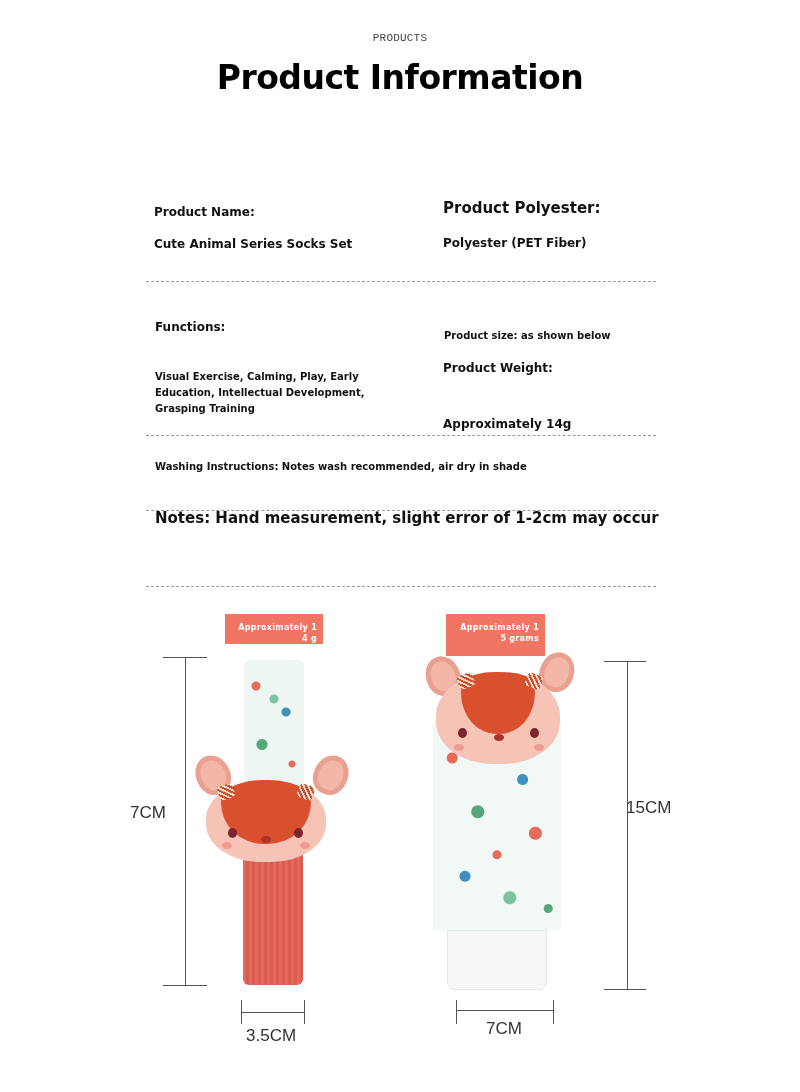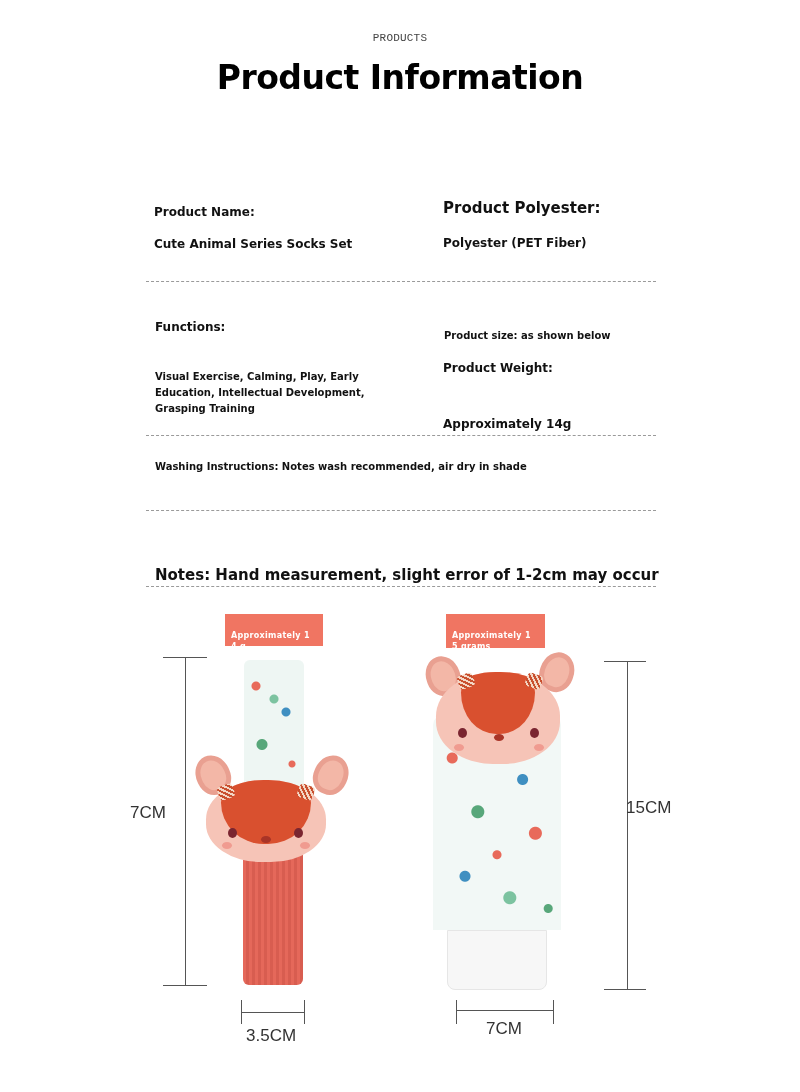--- a/index.html
+++ b/index.html
@@ -15,21 +15,21 @@
   .s12 { font-size: 12px; }
   .s13 { font-size: 10px; }
   .s14 { font-size: 12px; }
   .s15 { font-size: 15px; }
   .s16 { font-size: 12px; }
   .multi { white-space: normal; line-height: 16px; margin-top: 12px; }
 
   .divider { position: absolute; left: 146px; width: 510px; height: 0; border-top: 1px dashed #9a9a9a; }
 
   .badge { position: absolute; background: #f07562; color: #fff; font-family: "DejaVu Sans", sans-serif;
-    font-weight: bold; font-size: 8px; line-height: 11px; padding: 16px 6px; letter-spacing: 0.3px; }
+    font-weight: bold; font-size: 8px; line-height: 11px; padding: 8px 6px; letter-spacing: 0.3px; text-align: right; }
 
   .dim-v { position: absolute; width: 0; border-left: 1px solid #555; }
   .dim-h { position: absolute; height: 0; border-top: 1px solid #555; }
   .dim-label { position: absolute; font-family: "Liberation Sans", sans-serif; font-size: 17px; color: #333; }
 
   
   .strap-print { position: absolute; left: 244px; top: 660px; width: 60px; height: 130px; border-radius: 6px;
     background:
       radial-gradient(circle at 20% 20%, #e86a5a 4px, transparent 5px),
       radial-gradient(circle at 70% 40%, #3f8fc1 4px, transparent 5px),
@@ -80,21 +80,21 @@
 <div class="txt s12" style="left:155px; top:320px;text-align:center;">Functions:</div>
 <div class="txt s13 multi" style="left:155px; top:357px; width:240px;">Visual Exercise, Calming, Play, Early Education, Intellectual Development, Grasping Training</div>
 <div class="txt s13" style="left:444px; top:330px;">Product size: as shown below</div>
 <div class="txt s16" style="left:443px; top:361px;">Product Weight:</div>
 <div class="txt s16" style="left:443px; top:381px;margin-top:36px;">Approximately 14g</div>
 <div class="divider" style="top:435px;"></div>
 
 <div class="txt s13" style="left:155px; top:461px;">Washing Instructions: Notes wash recommended, air dry in shade</div>
 <div class="divider" style="top:510px;"></div>
 
-<div class="txt s15" style="left:155px; top:566px;">Notes: Hand measurement, slight error of 1-2cm may occur</div>
+<div class="txt s15" style="left:155px; top:509px;">Notes: Hand measurement, slight error of 1-2cm may occur</div>
 <div class="divider" style="top:586px;"></div>
 
 <div class="badge" style="left:225px; top:614px; width:98px; height:30px;">Approximately 1 4 g</div>
 
 <div class="dim-h" style="left:163px; top:657px; width:44px;"></div>
 <div class="dim-v" style="left:185px; top:657px; height:328px;"></div>
 <div class="dim-h" style="left:163px; top:985px; width:44px;"></div>
 <div class="dim-label" style="left:130px; top:803px;">7CM</div>
 
 <div>
@@ -114,21 +114,21 @@
     <div class="horn" style="left:22px; top:30px; transform:rotate(-20deg);"></div>
     <div class="horn" style="left:102px; top:30px; transform:rotate(20deg);"></div>
   </div>
 </div>
 
 <div class="dim-v" style="left:241px; top:1000px; height:24px;"></div>
 <div class="dim-h" style="left:241px; top:1012px; width:63px;"></div>
 <div class="dim-v" style="left:304px; top:1000px; height:24px;"></div>
 <div class="dim-label" style="left:246px; top:1026px;">3.5CM</div>
 
-<div class="badge" style="left:446px; top:614px; width:99px; height:34px;">Approximately 1 5 grams</div>
+<div class="badge" style="left:446px; top:614px; width:99px; height:42px;">Approximately 1 5 grams</div>
 
 <div>
   <div class="sock-print"></div>
   <div class="sock-cuff"></div>
   <div class="deer" style="left:422px; top:652px;">
     <div class="ear" style="left:4px; top:4px; transform:rotate(-20deg);"></div>
     <div class="ear" style="left:118px; top:0px; transform:rotate(20deg);"></div>
     <div class="head" style="left:14px; top:20px; width:124px; height:92px;">
       <div class="mask" style="top:-10px; width:74px; height:72px;"></div>
       <div class="eye" style="left:22px; top:56px;"></div>

